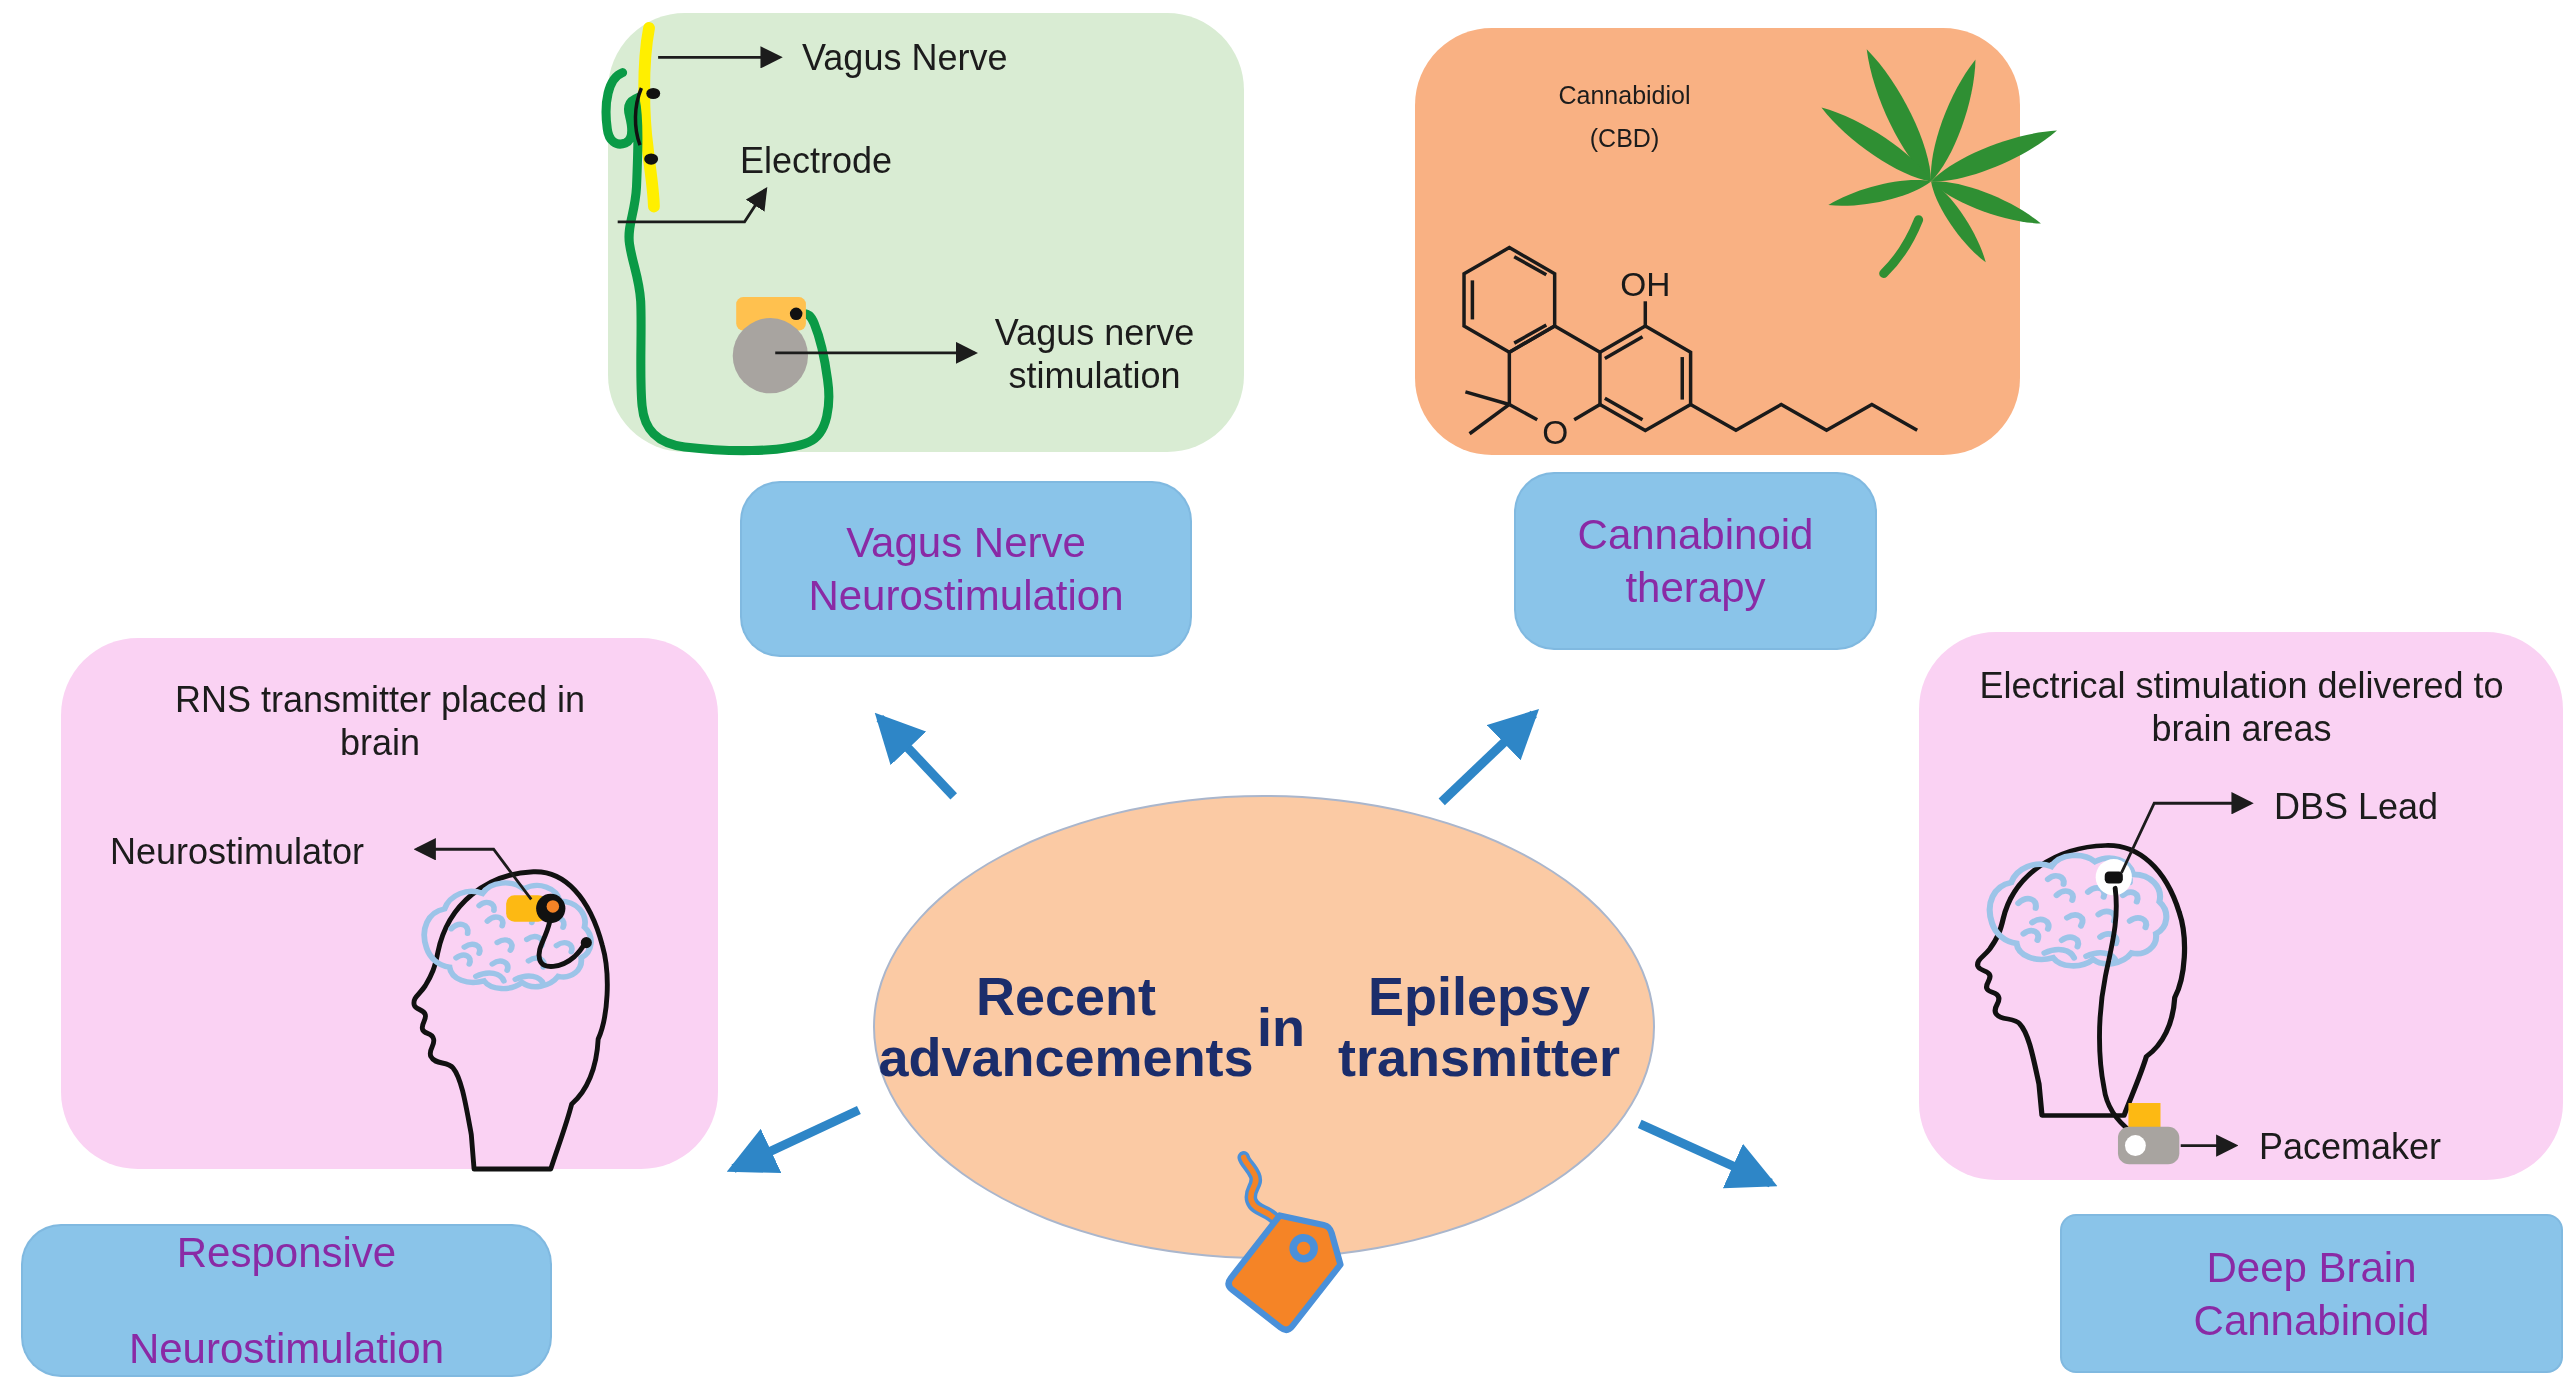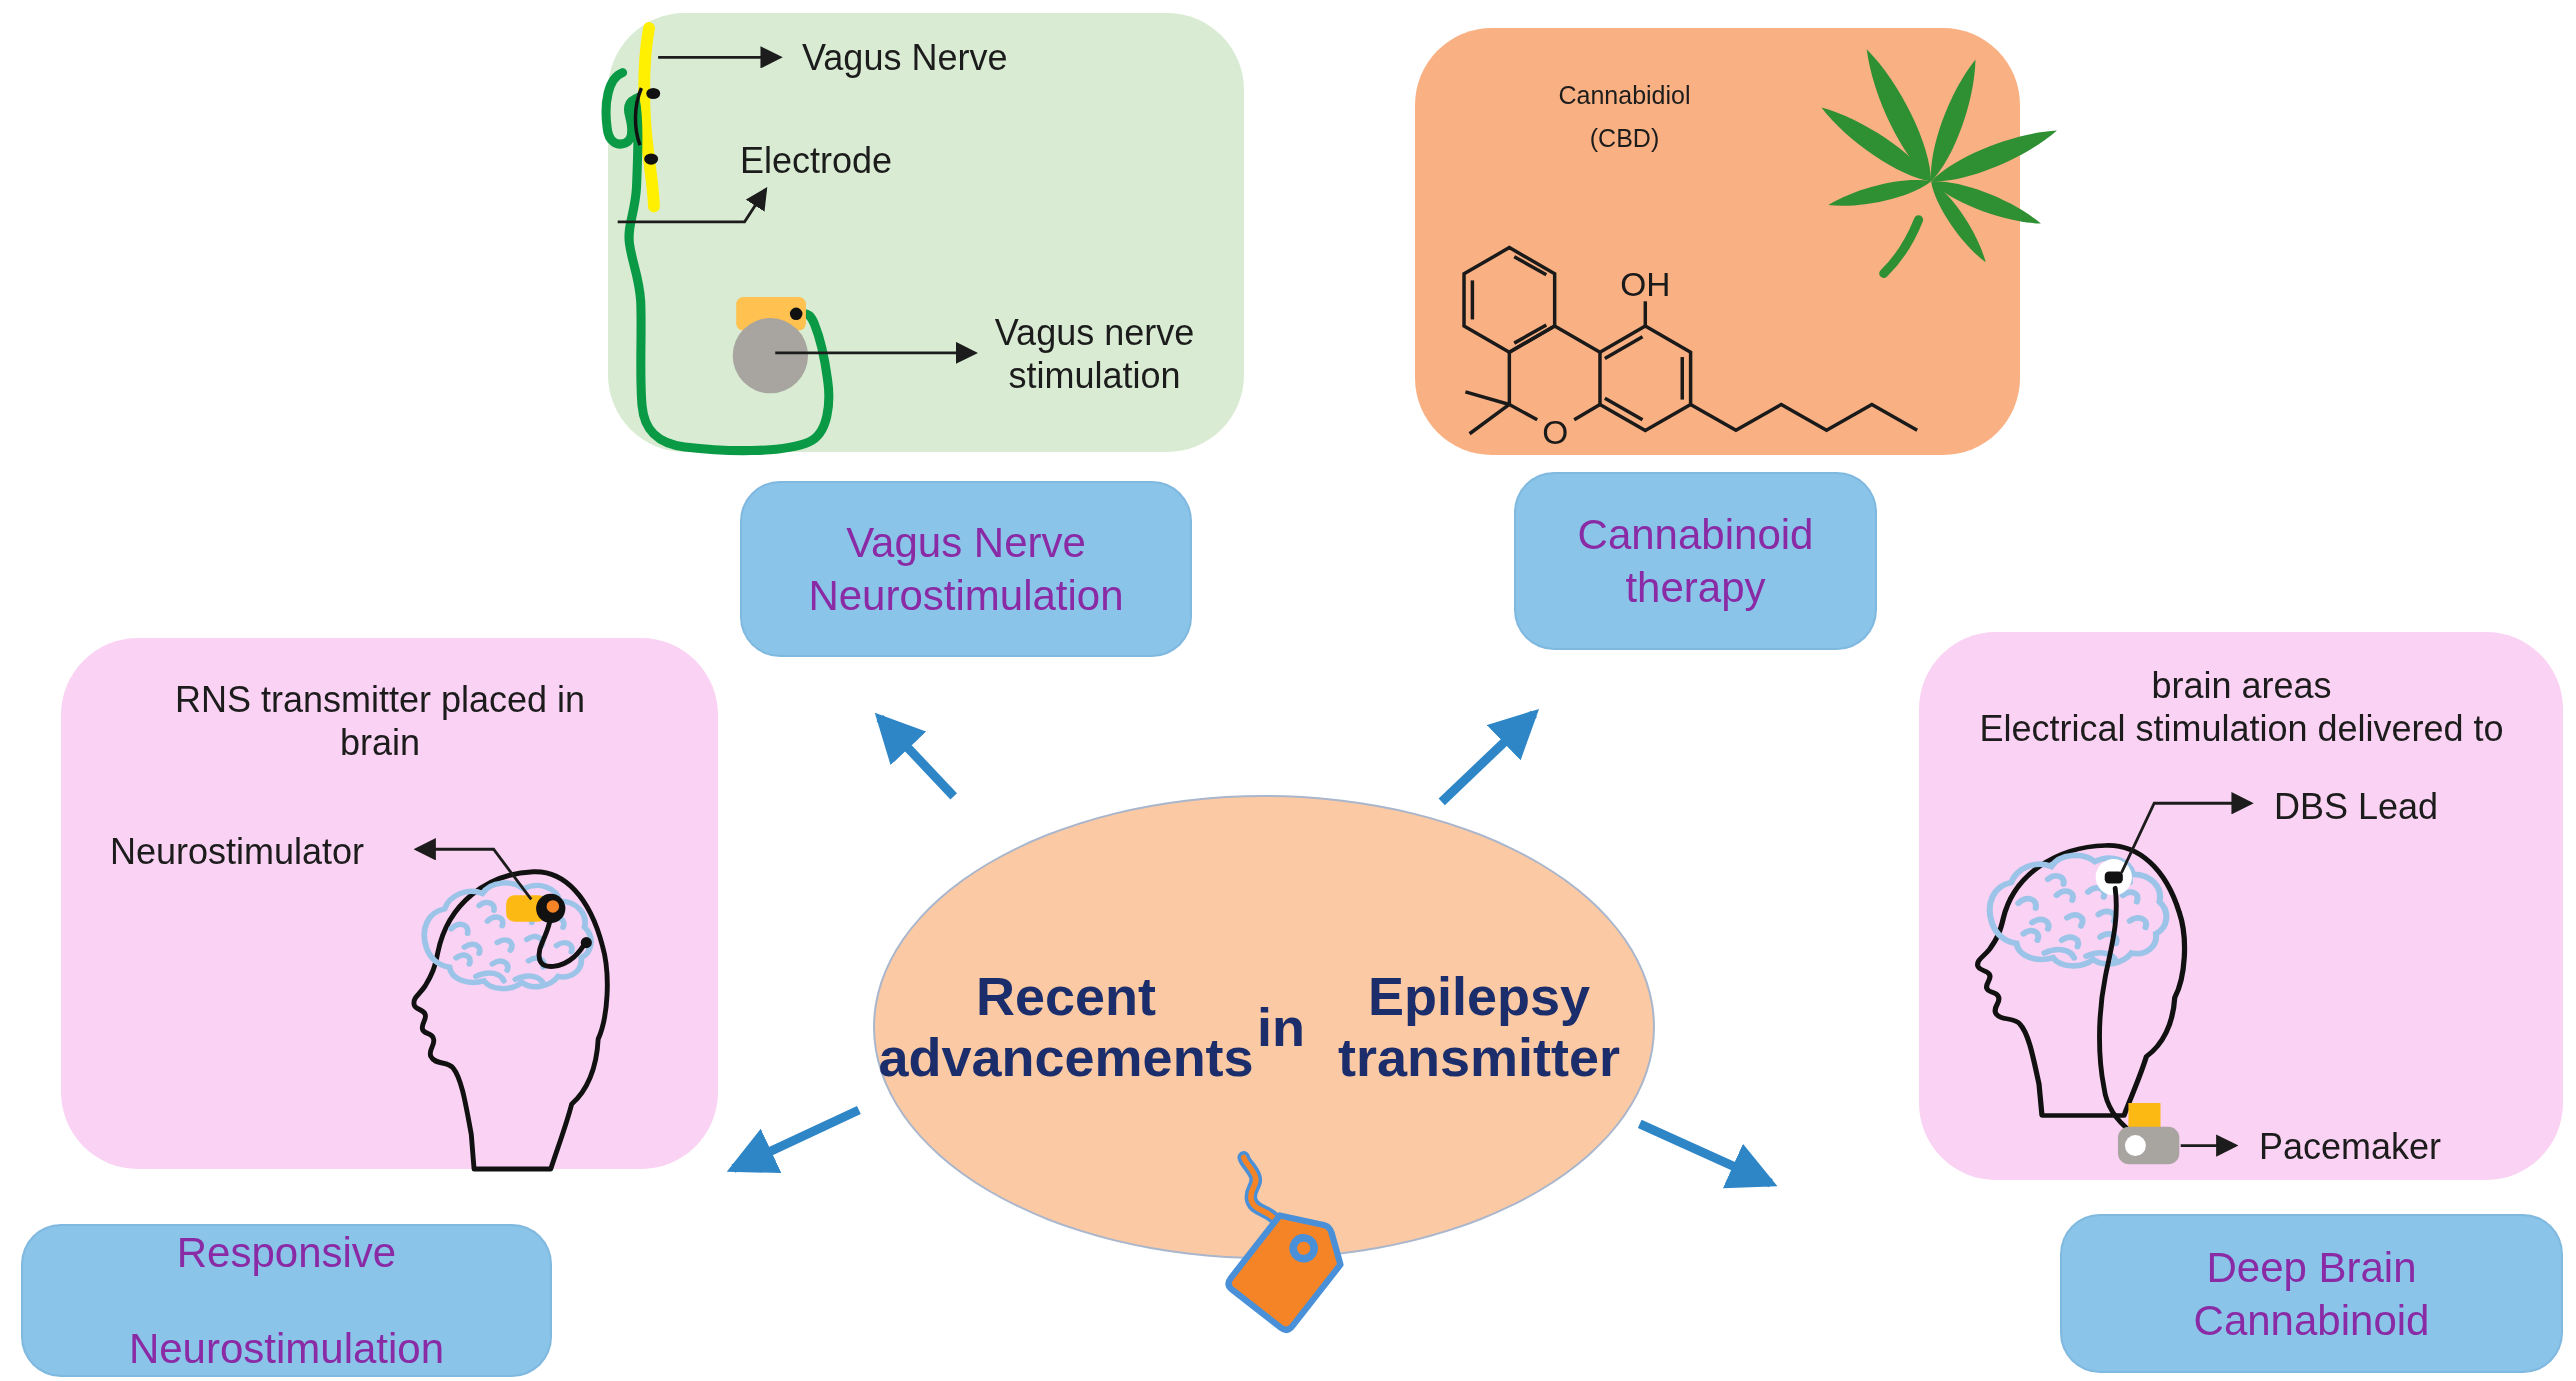--- a/index.html
+++ b/index.html
@@ -15,21 +15,21 @@
   .panel.pink-right{left:1919px;top:632px;width:644px;height:548px;background:#fad2f3;}
   .catbox{
     position:absolute;background:#8ac4e9;border-radius:40px;
     display:flex;flex-direction:column;align-items:center;justify-content:center;
     color:#8a2aa5;font-size:42px;line-height:53px;text-align:center;
     border:2.1px solid rgba(100,150,200,0.25);box-sizing:border-box;
   }
   #catbox-vns{left:740px;top:481px;width:452px;height:176px;}
   #catbox-cbd{left:1514px;top:472px;width:363px;height:178px;}
   #catbox-rns{left:21px;top:1224px;width:531px;height:153px;justify-content:space-between;}
-  #catbox-dbs{left:2060px;top:1214px;width:503px;height:159px;}
+  #catbox-dbs{left:2060px;top:1214px;width:503px;height:159px;border-radius:16px;}
   .blklabel{position:absolute;font-size:36px;line-height:43px;color:#1c1c1c;white-space:nowrap;}
   .blklabel.center{text-align:center;white-space:normal;}
   #ellipse{
     position:absolute;left:873px;top:795px;width:778px;height:460px;
     background:#fbcaa4;border:2.8px solid #aab6cc;border-radius:50%;
     display:flex;flex-direction:row;align-items:center;justify-content:center;
   }
   #ellipse .title{
     color:#1b2d6b;font-weight:bold;font-size:54px;line-height:61px;text-align:center;
   }
@@ -196,22 +196,22 @@
     <div>(CBD)</div>
   </div>
 
   <div class="blklabel center" style="left:122px;top:678px;width:516px;">
     <div>RNS transmitter placed in</div>
     <div>brain</div>
   </div>
   <div class="blklabel" style="left:110px;top:830px;">Neurostimulator</div>
 
   <div class="blklabel center" style="left:1945px;top:664px;width:593px;">
+    <div>Electrical stimulation delivered to</div>
     <div>brain areas</div>
-    <div>Electrical stimulation delivered to</div>
   </div>
   <div class="blklabel" style="left:2274px;top:785px;">DBS Lead</div>
   <div class="blklabel" style="left:2259px;top:1125px;">Pacemaker</div>
 
   <div class="catbox" id="catbox-vns">
     <div>Vagus Nerve</div>
     <div>Neurostimulation</div>
   </div>
   <div class="catbox" id="catbox-cbd">
     <div>Cannabinoid</div>

